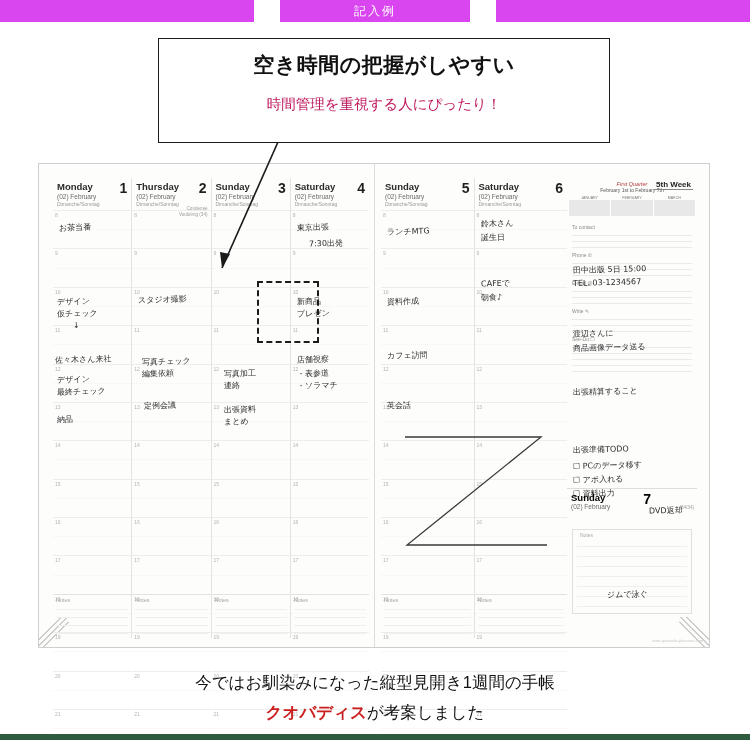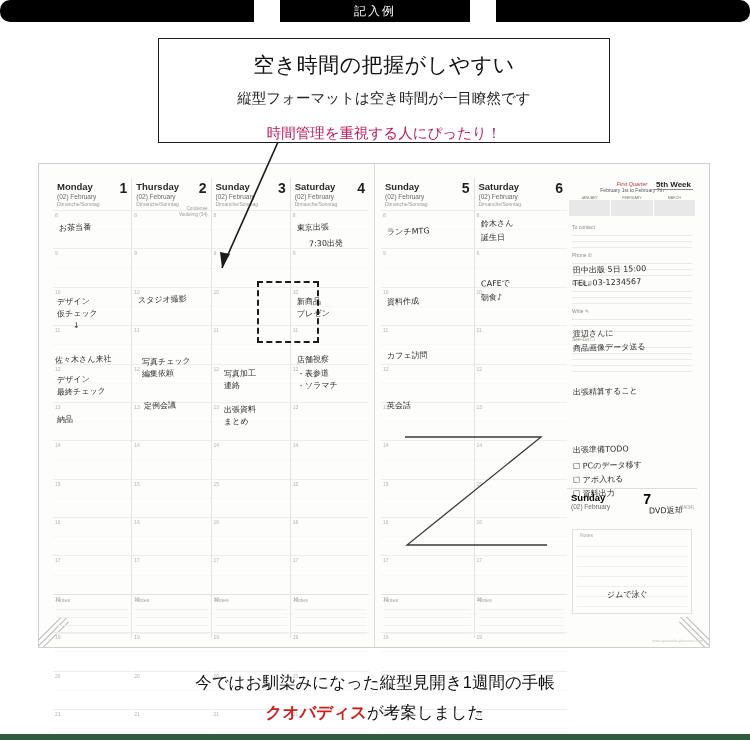--- a/index.html
+++ b/index.html
@@ -7,22 +7,21 @@
   body {
     width:750px; height:740px;
     font-family: "Liberation Sans", sans-serif;
     background:#ffffff;
     position:relative;
     overflow:hidden;
   }
   
   .topband {
     position:absolute; left:0; top:0; width:750px; height:22px;
-    background:#000000;
-    border-radius:10px;
+    background:#d946ef;
   }
   .topband .label {
     position:absolute; left:50%; top:50%;
     transform:translate(-50%,-50%);
     color:#ffffff; font-size:12px; letter-spacing:2px;
     white-space:nowrap;
   }
   .topband .wingL, .topband .wingR {
     position:absolute; top:0; height:22px; width:26px;
     background:#ffffff;
@@ -32,21 +31,21 @@
 
   
   .callout {
     position:absolute; left:158px; top:38px; width:452px; height:105px;
     border:1px solid #1b1b1b; background:#ffffff;
     text-align:center;
     z-index:8;
   }
   .callout .h1 {
     margin-top:12px;
-    font-size:21px; font-weight:normal; color:#111; letter-spacing:0.5px;
+    font-size:21px; font-weight:bold; color:#111; letter-spacing:0.5px;
   }
   .callout .l2 { margin-top:10px; font-size:14.5px; color:#222; }
   .callout .l3 { margin-top:16px; font-size:14.5px; color:#be185d; }
   
   .ptr {
     position:absolute; left:218px; top:142px; z-index:9;
   }
 
   
   .nb {
@@ -207,21 +206,20 @@
 <body>
 
 <div class="topband">
   <div class="wingL"></div>
   <div class="wingR"></div>
   <div class="label">記入例</div>
 </div>
 
 <div class="callout">
   <div class="h1">空き時間の把握がしやすい</div>
-  <div class="l2">縦型フォーマットは空き時間が一目瞭然です</div>
   <div class="l3">時間管理を重視する人にぴったり！</div>
 </div>
 <svg class="ptr" width="70" height="130">
   <polyline points="60,0 4,126" fill="none" stroke="#1b1b1b" stroke-width="1.6"></polyline>
   <polygon points="4,126 12,112 2,110" fill="#1b1b1b"></polygon>
 </svg>
 
 <div class="nb">
   <div class="spine"></div>
 

